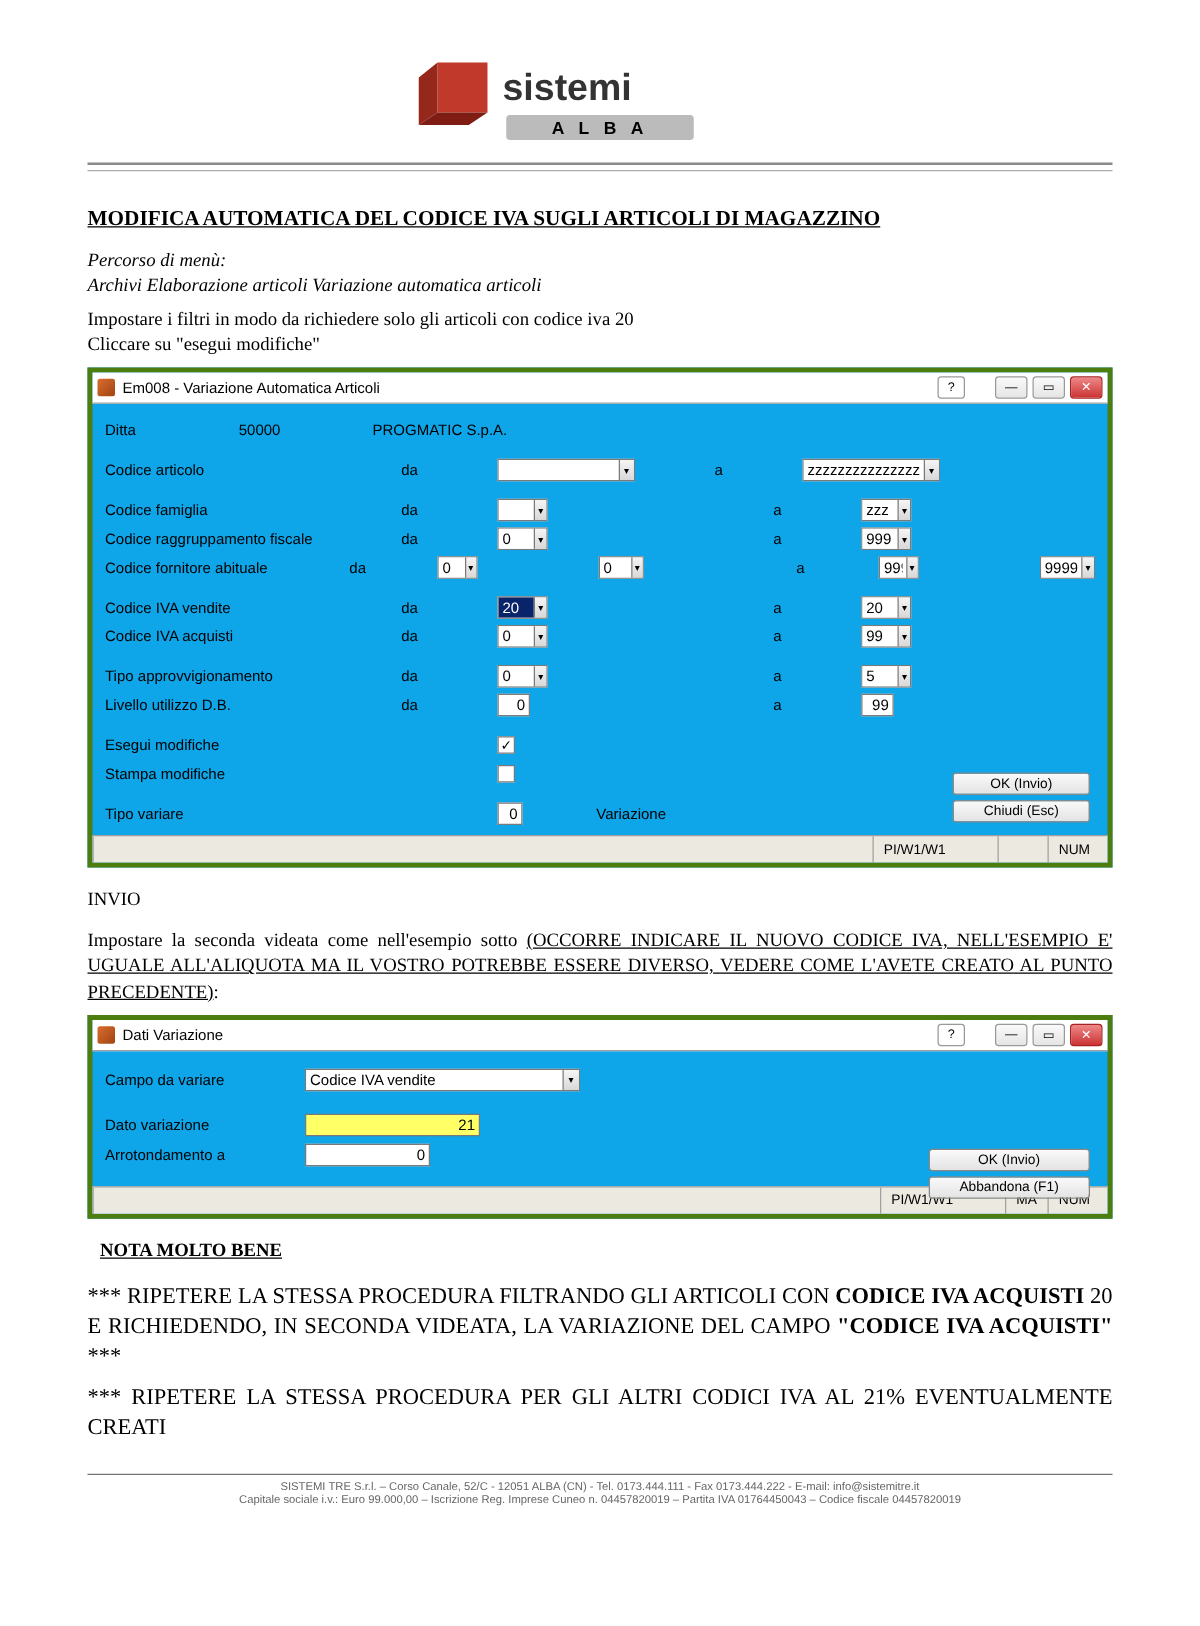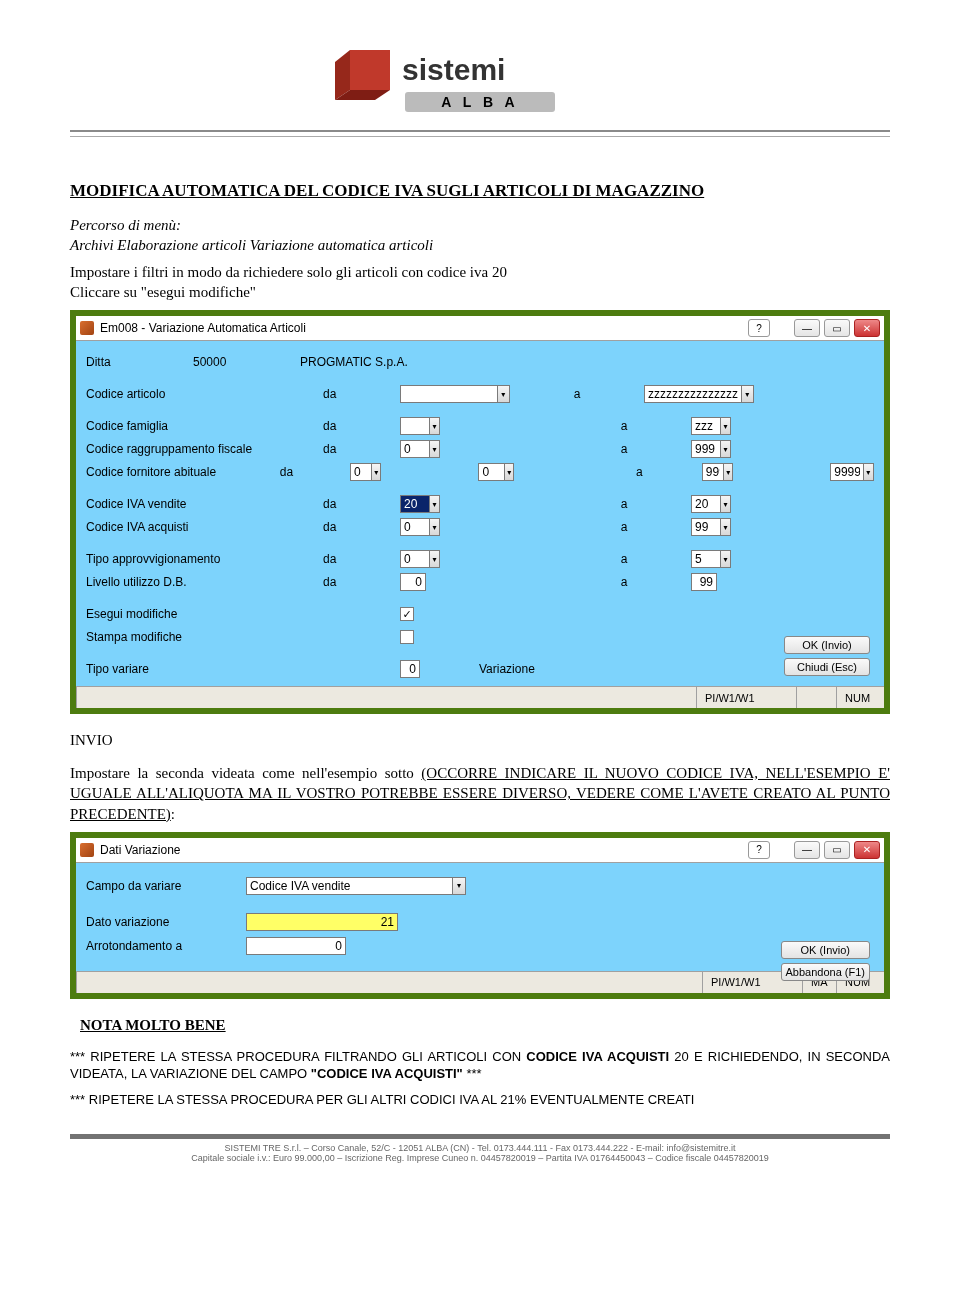--- a/index.html
+++ b/index.html
@@ -14,32 +14,32 @@
   .header-logo { display: flex; justify-content: center; margin-bottom: 10px; }
   .logo { width: 340px; height: 80px; }
   .logo svg { width: 100%; height: 100%; }
   .hr-dbl { border: none; border-top: 2px solid #8a8a8a; margin: 4px 0; }
   .hr-thin { border: none; border-top: 1px solid #aaa; margin: 0; }
   h1.title {
     font-family: Georgia, serif;
     font-size: 17px;
     font-weight: bold;
     text-decoration: underline;
-    margin: 44px 0 14px 0;
+    margin: 28px 0 14px 0;
   }
   .serif { font-family: Georgia, serif; font-size: 15px; line-height: 1.35; }
   .italic { font-style: italic; }
   .section-label { font-family: Georgia, serif; font-size: 15px; margin: 14px 0; }
   .underline { text-decoration: underline; }
   .just { text-align: justify; }
 
   
   .win {
-    border: 6px solid #4d7c0f;
-    background: #7dd3fc;
+    border: 4px solid #4d7c0f;
+    background: #0ea5e9;
     margin: 8px 0 18px 0;
     font-family: Tahoma, Arial, sans-serif;
     font-size: 12px;
     color: #000;
   }
   .titlebar {
     background: #fff;
     display: flex;
     align-items: center;
     padding: 3px 4px;
@@ -89,21 +89,21 @@
   .dd.hl-yellow input { background:#ffff66; text-align:right; color:#000; }
 
   .chk { width: 14px; height: 14px; border:1px solid #7a7a7a; background:#fff; display:inline-flex; align-items:center; justify-content:center; font-size:11px; }
 
   .action-col {
     position:absolute; right: 14px; display:flex; flex-direction:column; gap:4px;
   }
   .action-btn {
     border:1px solid #888; border-radius:3px;
     background: linear-gradient(#fafafa,#e3e3e3);
-    font-size:11px; padding:2px 4px; min-width:86px; text-align:center;
+    font-size:11px; padding:2px 24px; min-width:86px; text-align:center;
   }
 
   .win-rel { position: relative; }
   .statusbar {
     border-top: 1px solid #a0a0a0;
     background: #ece9e0;
     display:flex;
     height: 22px;
     font-size:11px;
     align-items:center;
@@ -116,28 +116,28 @@
   .vrow .vlbl { width: 160px; }
   .vrow .vtxt { margin-left: 10px; }
 
   .nota {
     font-family: Georgia, serif;
     font-weight: bold;
     text-decoration: underline;
     font-size: 15px;
     margin: 14px 10px;
   }
-  p.body { font-family: Liberation Sans, sans-serif; font-size: 13px; margin: 8px 0; line-height:1.35; text-align:justify; }
+  p.body { font-family: Liberation Serif, serif; font-size: 18px; margin: 8px 0; line-height:1.35; text-align:justify; }
   .footer {
     font-family: Arial, sans-serif;
     font-size: 9px;
     color:#666;
     text-align:center;
     margin-top: 26px;
-    border-top: 5px solid #737373;
+    border-top: 1px solid #737373;
     padding-top: 4px;
   }
   .gap { height: 6px; }
   .txt-right { text-align: right; }
 </style>
 </head>
 <body>
 <div class="page">
 
 <div class="header-logo">
@@ -363,21 +363,21 @@
     <div class="vrow">
       <span class="vlbl">Campo da variare</span>
       <span class="dd" style="width:220px">
             <input value="Codice IVA vendite" style="">
             <span class="arrow">▾</span>
           </span>
     </div>
     <div class="gap"></div>
     <div class="vrow" style="position:relative">
       <span class="vlbl">Dato variazione</span>
-      <span class="dd hl-yellow" style="width:152px">
+      <span class="dd hl-yellow" style="width:140px">
             <input value="21" style="">
           </span>
     </div>
     <div class="vrow">
       <span class="vlbl">Arrotondamento a</span>
       <input class="fld" style="width: 100px; text-align: right;" value="0">
     </div>
     <div class="action-col" style="bottom:12px">
       <span class="action-btn">OK (Invio)</span>
       <span class="action-btn">Abbandona (F1)</span>

